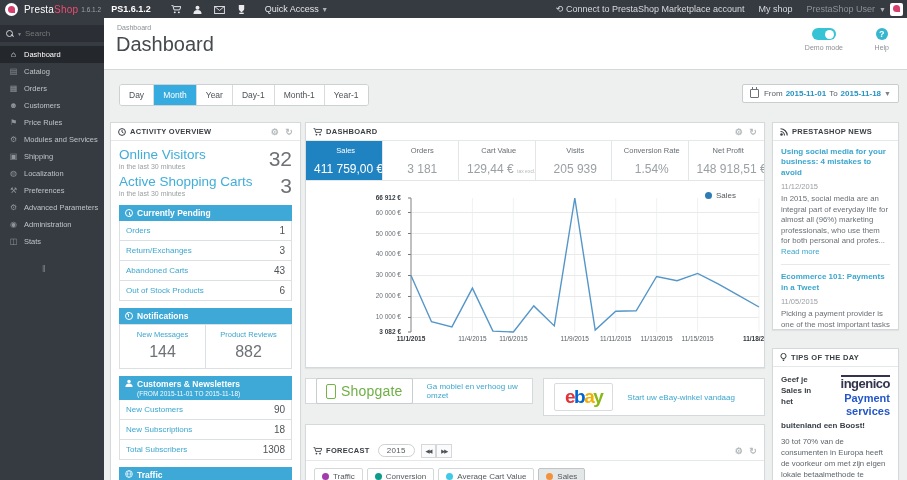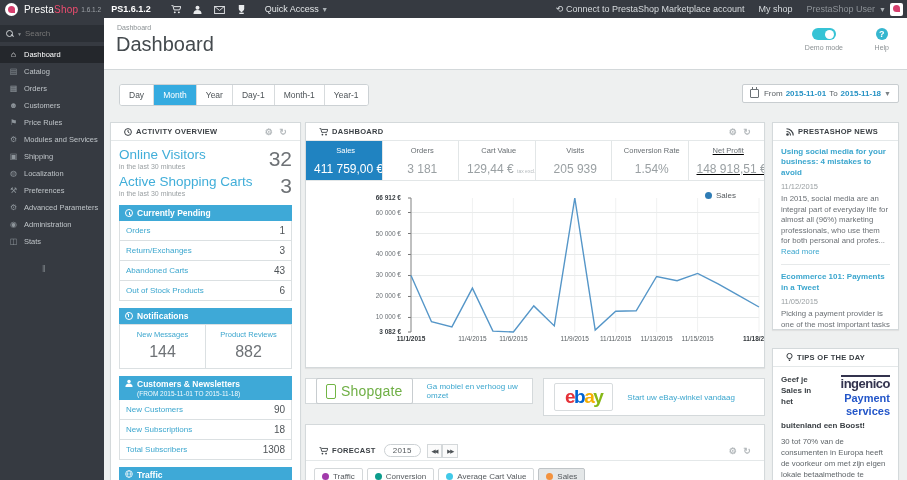--- a/index.html
+++ b/index.html
@@ -56,21 +56,21 @@
   .range-btn { font-size:8.5px; color:#4d5357; padding:5px 9px; border-right:1px solid #d7dbdd; cursor:pointer; background:#fff; white-space:nowrap; }
   .range-btn:last-child { border-right:none; }
   .range-btn.active { background:#35abe0; color:#fff; }
   .date-box { position:absolute; right:8px; top:66px; background:#fff; border:1px solid #c8cdd0; border-radius:2px; font-size:8px; color:#5a6065; padding:4px 7px; display:flex; align-items:center; gap:3px; cursor:pointer; }
   .date-box b { color:#2692c4; }
   .cal { width:9px; height:9px; border:1px solid #6b7176; border-radius:1px; position:relative; margin-right:2px; }
   .cal::before { content:""; position:absolute; left:1px; top:-3px; width:1.5px; height:3px; background:#6b7176; box-shadow:4px 0 0 #6b7176; }
 
   
   .panel { position:absolute; background:#fff; border:1px solid #d4d9db; box-shadow:0 1px 1px rgba(0,0,0,.06); overflow:hidden; }
-  .phead { height:18px; display:flex; align-items:center; padding:0 13px; font-size:7.5px; font-weight:bold; color:#3b4045; letter-spacing:.3px; border-bottom:1px solid #e4e8e9; }
+  .phead { height:18px; display:flex; align-items:center; padding:0 7px; font-size:7.5px; font-weight:bold; color:#3b4045; letter-spacing:.3px; border-bottom:1px solid #e4e8e9; }
   .phead .picon { margin-right:4px; display:inline-flex; }
   .phead .pctrl { margin-left:auto; display:flex; gap:6px; color:#b4b9bc; font-size:9px; }
   .pctrl span { cursor:pointer; }
 
   
   .act-label { font-size:13.5px; color:#41aed9; cursor:pointer; }
   .act-value { font-size:21px; color:#6e7276; }
   .act-sub { font-size:7px; color:#9aa0a3; margin-top:1px; }
   .bhdr { background:#3ea9d7; color:#fff; font-size:8.5px; font-weight:bold; padding:3px 6px; display:flex; align-items:flex-start; gap:4px; margin-top:7px; }
   .bhdr .sub2 { display:block; font-size:6.5px; font-weight:normal; opacity:.95; margin-top:1px; }
@@ -82,21 +82,21 @@
   .arow .av { font-size:10px; color:#4e5357; }
   .notif-box { display:flex; border:1px solid #dbe0e2; }
   .notif-cell { flex:1; text-align:center; padding:5px 2px 7px; cursor:pointer; }
   .notif-cell + .notif-cell { border-left:1px solid #dbe0e2; }
   .notif-cell .nl { font-size:7.5px; color:#3ba6ce; }
   .notif-cell .nv { font-size:16px; color:#6e7276; margin-top:4px; }
 
   
   .metrics { display:flex; height:40px; border-bottom:1px solid #e2e6e7; }
   .metric { flex:1; border-right:1px solid #e2e6e7; padding:5px 4px 4px 8px; cursor:pointer; overflow:hidden; white-space:nowrap; }
-  .metric:last-child { border-right:none;text-decoration:underline; }
+  .metric:last-child { border-right:none; }
   .metric .ml { font-size:7.5px; color:#676d71; text-align:center; }
   .metric .mv { font-size:12px; color:#9aa0a3; text-align:center; margin-top:7px; }
   .metric .mnote { font-size:5px; color:#b4babd; }
   .metric.active { background:#2083c1; }
   .metric.active .ml, .metric.active .mv { color:#fff; }
 
   
   .plot { position:absolute; left:105px; top:75px; width:348px; height:134px; }
   .ylabels { position:absolute; left:0; top:75px; width:100px; height:134px; }
   .ytick { position:absolute; right:5px; font-size:6.5px; color:#6b7075; width:95px; text-align:right; }

